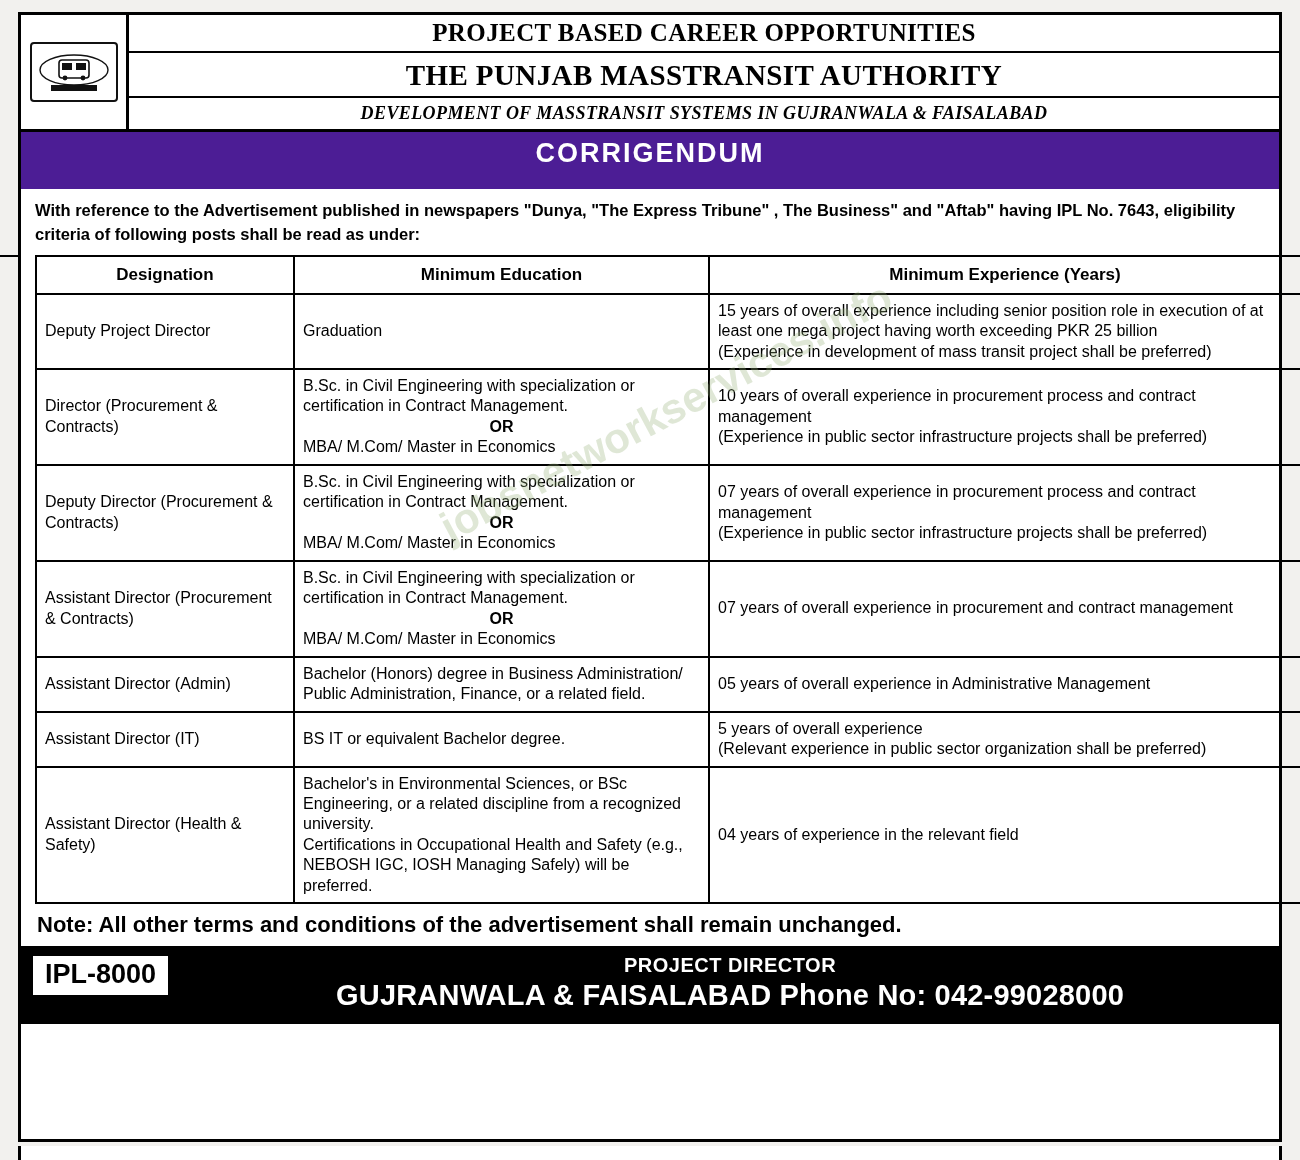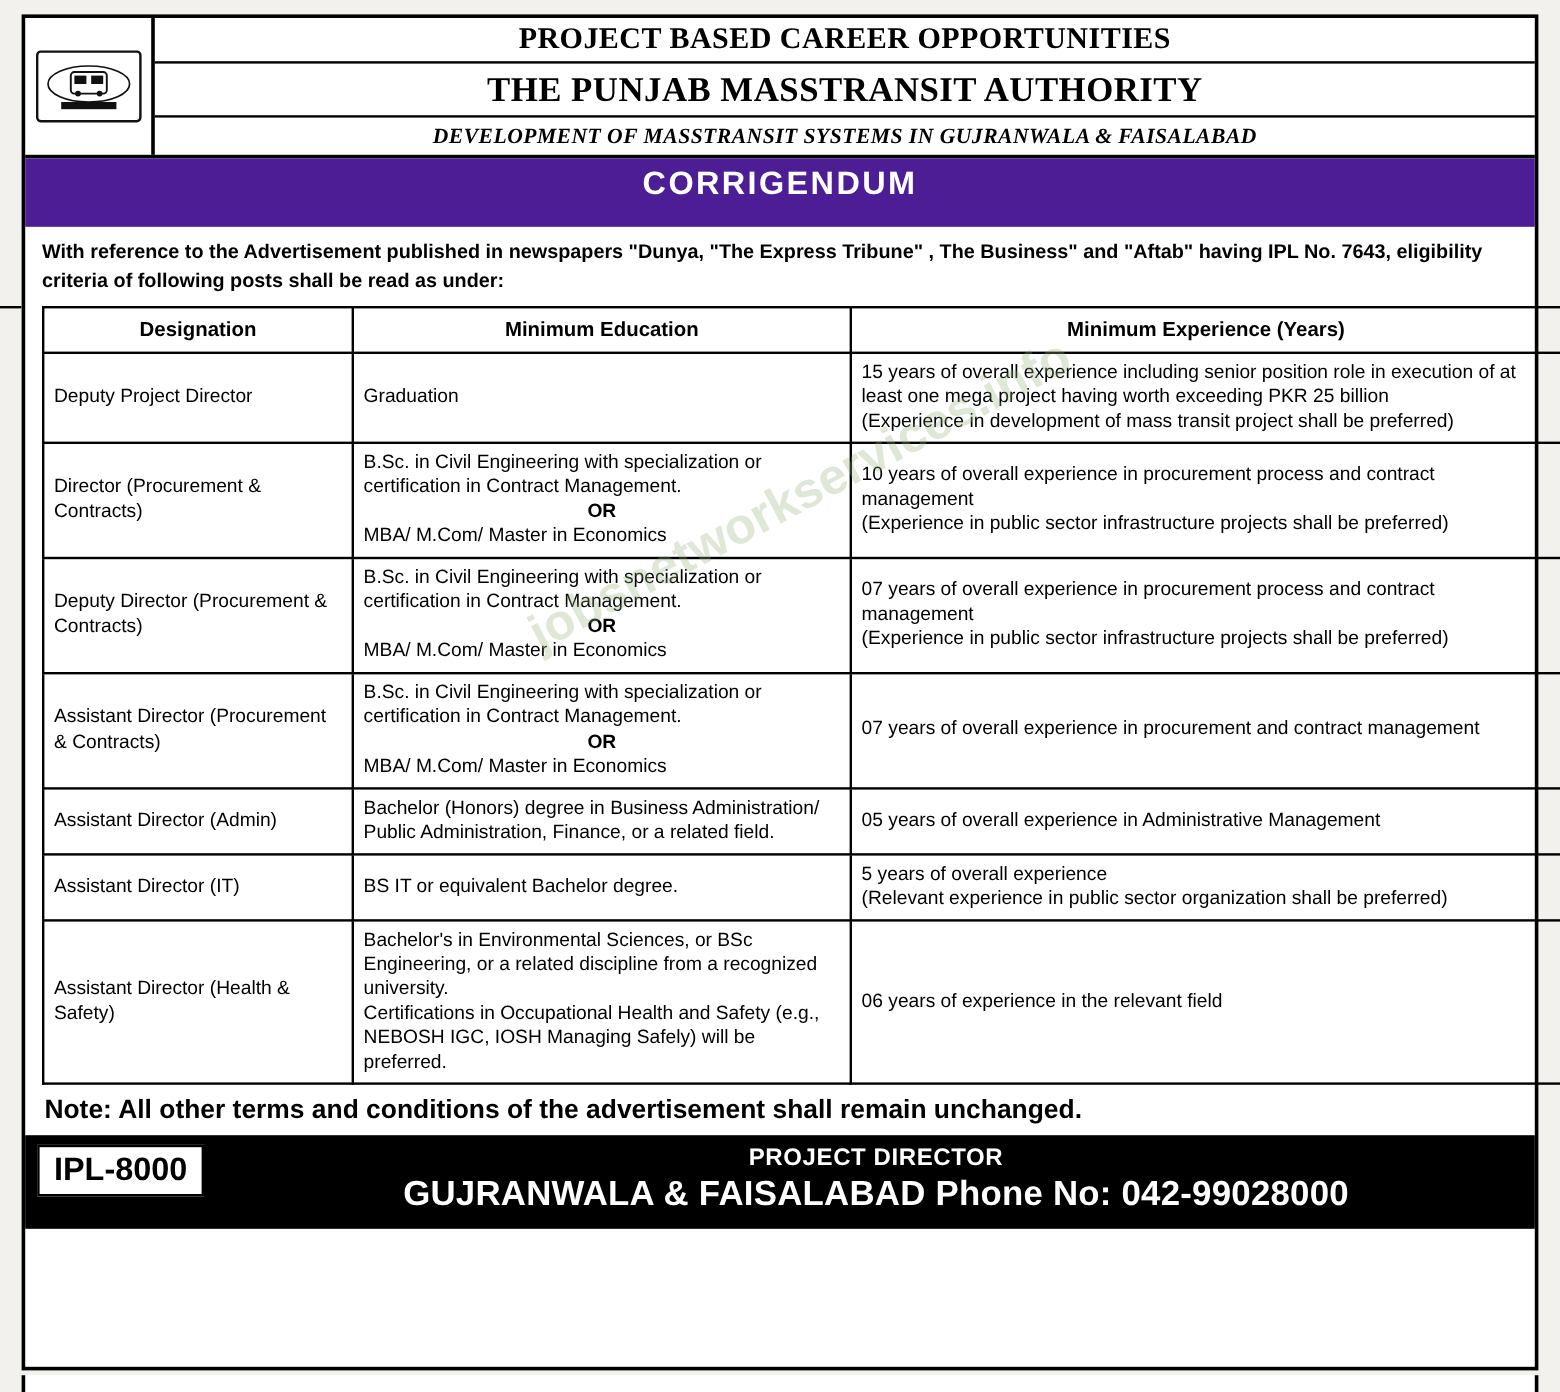--- a/index.html
+++ b/index.html
@@ -290,21 +290,21 @@
         <tr>
           <td class="desig" style="white-space:pre-line">Assistant Director (IT)</td>
           <td class="edu">BS IT or equivalent Bachelor degree.</td>
           <td class="exp" style="white-space:pre-line">5 years of overall experience
 (Relevant experience in public sector organization shall be preferred)</td>
         </tr>
         <tr>
           <td class="desig" style="white-space:pre-line">Assistant Director (Health &amp; Safety)</td>
           <td class="edu" style="white-space:pre-line">Bachelor's in Environmental Sciences, or BSc Engineering, or a related discipline from a recognized university.
 Certifications in Occupational Health and Safety (e.g., NEBOSH IGC, IOSH Managing Safely) will be preferred.</td>
-          <td class="exp" style="white-space:pre-line">06 years of experience in the relevant field</td>
+          <td class="exp" style="white-space:pre-line">04 years of experience in the relevant field</td>
         </tr>
       </tbody>
     </table>
 
     <div class="note">Note: All other terms and conditions of the advertisement shall remain unchanged.</div>
 
     <div class="footer">
       <div class="ipl-box">IPL-8000</div>
       <div class="footer-text">
         <div class="f1">PROJECT DIRECTOR</div>

